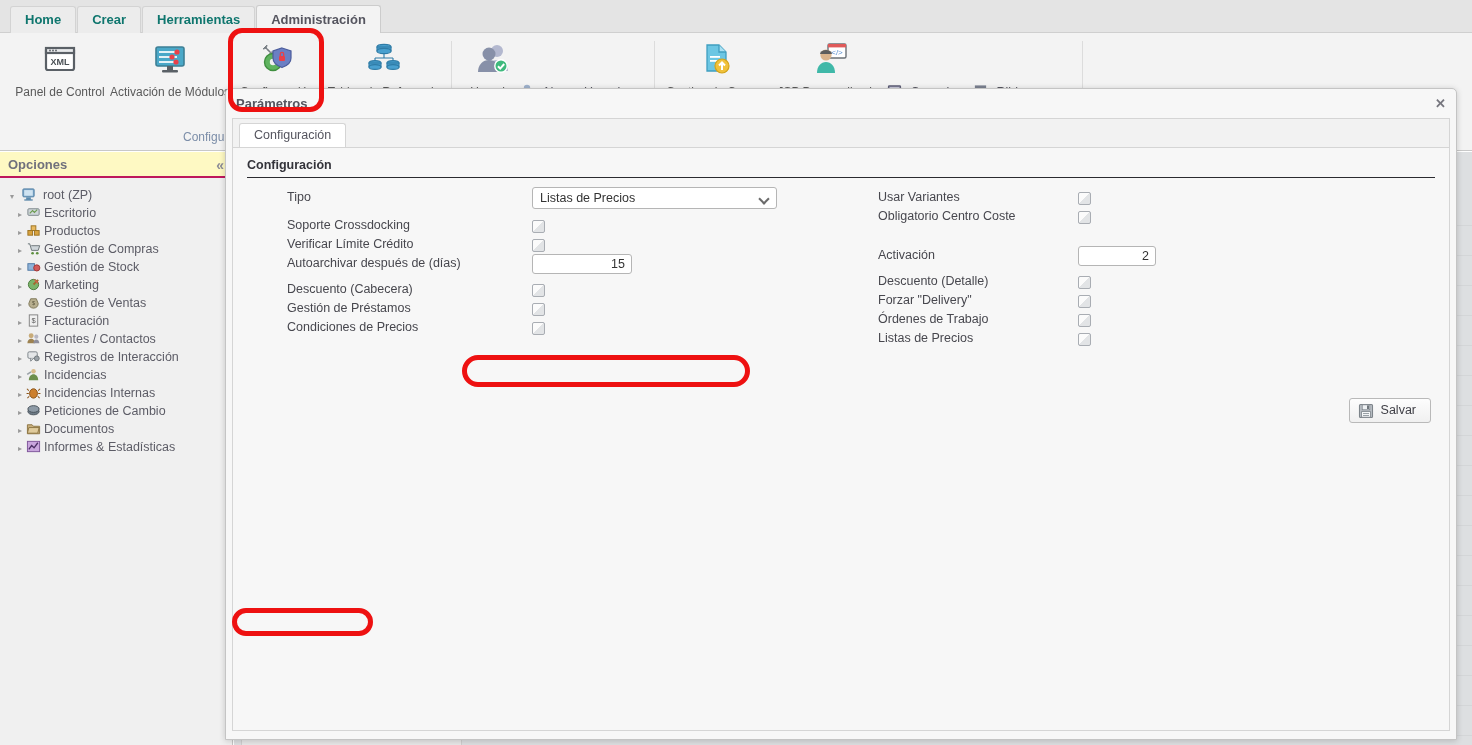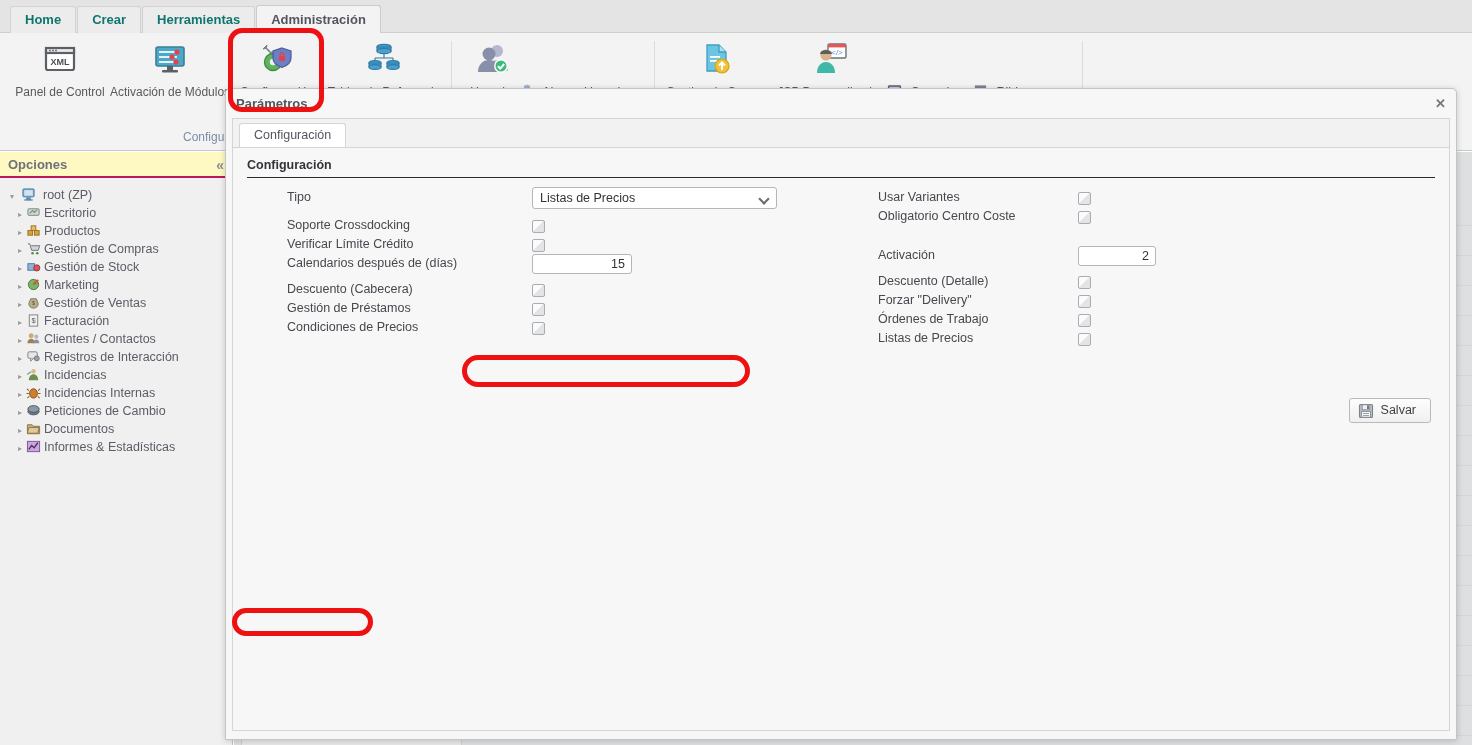--- a/index.html
+++ b/index.html
@@ -698,21 +698,21 @@
                 <span class="chk"></span>
               </span>
             </div>
             <div class="frow" style="height: 19px;">
               <span class="lbl">Verificar Límite Crédito</span>
               <span class="ctl" style="left:245px; top:2px;">
                 <span class="chk"></span>
               </span>
             </div>
             <div class="frow" style="height: 26px;">
-              <span class="lbl">Calendarios después de (días)</span>
+              <span class="lbl">Autoarchivar después de (días)</span>
               <span class="ctl txtbox" style="left:245px; top:-2px; width:100px;">15</span>
             </div>
             <div class="frow" style="height: 19px;">
               <span class="lbl">Descuento (Cabecera)</span>
               <span class="ctl" style="left:245px; top:2px;">
                 <span class="chk"></span>
               </span>
             </div>
             <div class="frow" style="height: 19px;">
               <span class="lbl">Gestión de Préstamos</span>

